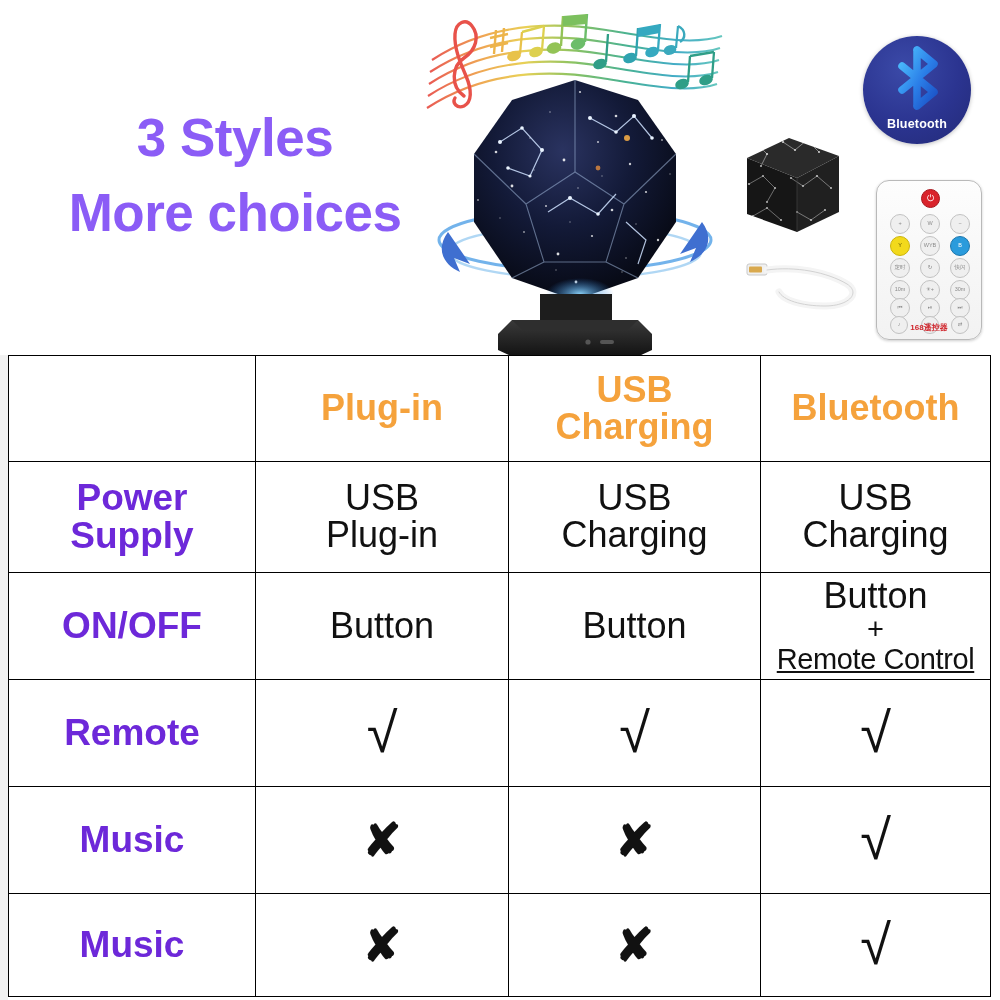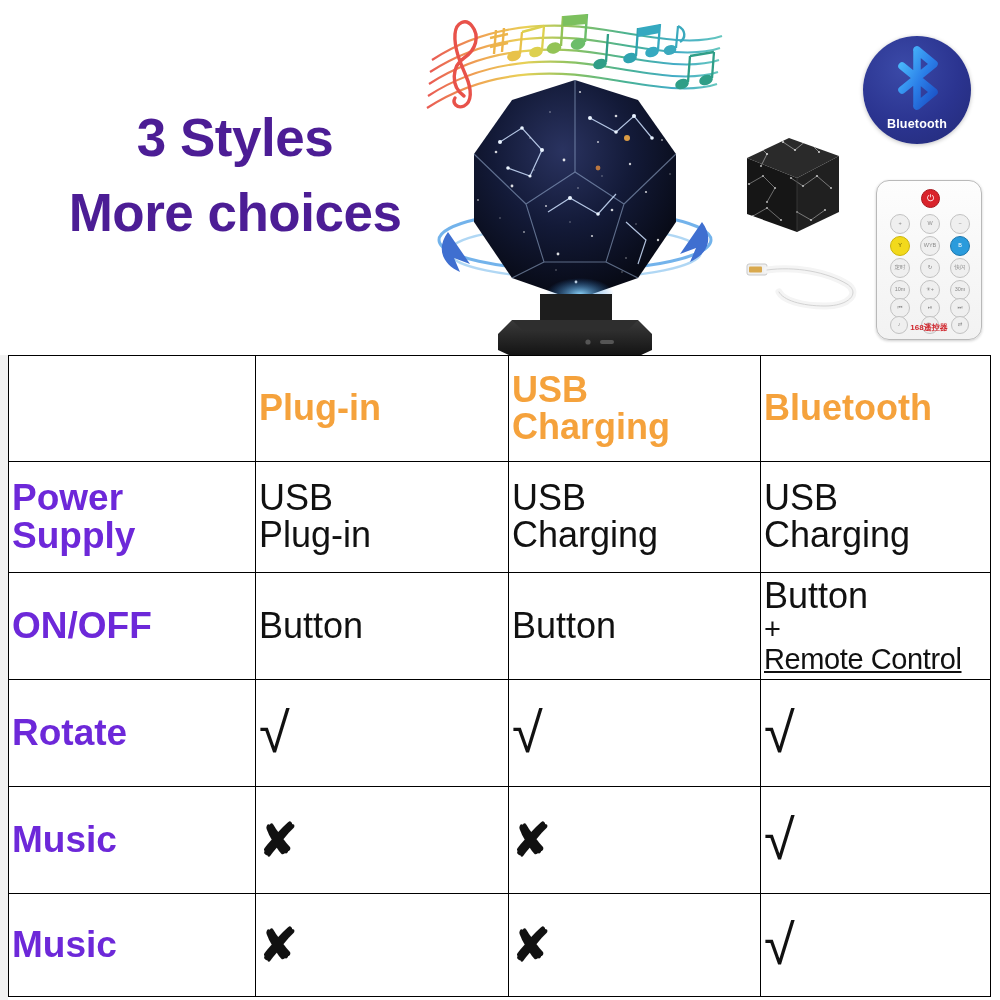--- a/index.html
+++ b/index.html
@@ -31,21 +31,21 @@
     width: 1000px; height: 355px;
     background: #ffffff;
   }
 
   .headline {
     position: absolute;
     left: 35px;
     top: 100px;
     width: 400px;
     text-align: center;
-    color: #4c1d95;
+    color: #8b5cf6;
     font-weight: bold;
     font-size: 53px;
     line-height: 1.42;
     letter-spacing: -0.5px;
   }
   .headline .l2 { display:block; }
 
   
   .music-staff {
     position: absolute;
@@ -154,21 +154,21 @@
     position: absolute;
     left: 8px;
     top: 355px;
     width: 982px;
     height: 635px;
     border-collapse: collapse;
     table-layout: fixed;
   }
   .cmp-table td {
     border: 1.6px solid #000000;
-    text-align: left;
+    text-align: center;
     vertical-align: middle;
     padding: 0 3px;
     line-height: 1.02;
   }
   .col-feature { width: 247px; }
   .col-a { width: 253px; }
   .col-b { width: 252px; }
   .col-c { width: 230px; }
 
   .row-head td { height: 105px; }
@@ -570,21 +570,21 @@
       <td class="val">Button</td>
       <td class="val">Button</td>
       <td class="val">
         <span class="big">Button</span>
         <span class="plus">+</span>
         <span class="sm">Remote Control</span>
       </td>
     </tr>
 
     <tr class="row-rotate">
-      <td class="feat">Rotate</td>
+      <td class="feat">Remote</td>
       <td class="mark">√</td>
       <td class="mark">√</td>
       <td class="mark">√</td>
     </tr>
 
     <tr class="row-timing">
       <td class="feat">Music</td>
       <td class="mark cross">✘</td>
       <td class="mark cross">✘</td>
       <td class="mark">√</td>

